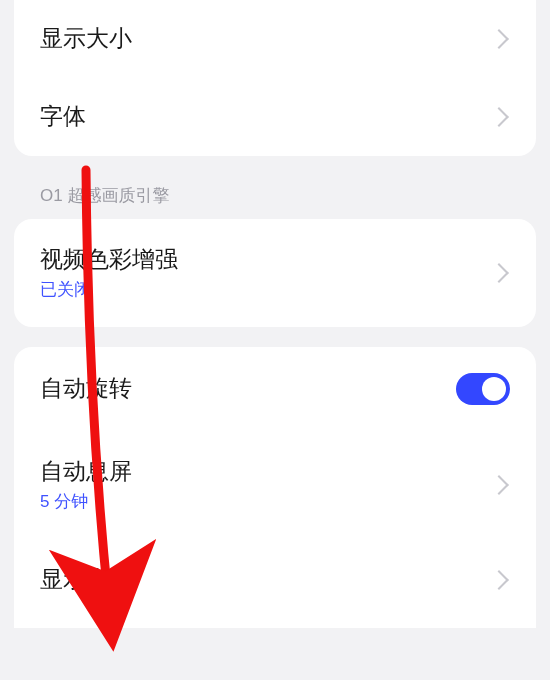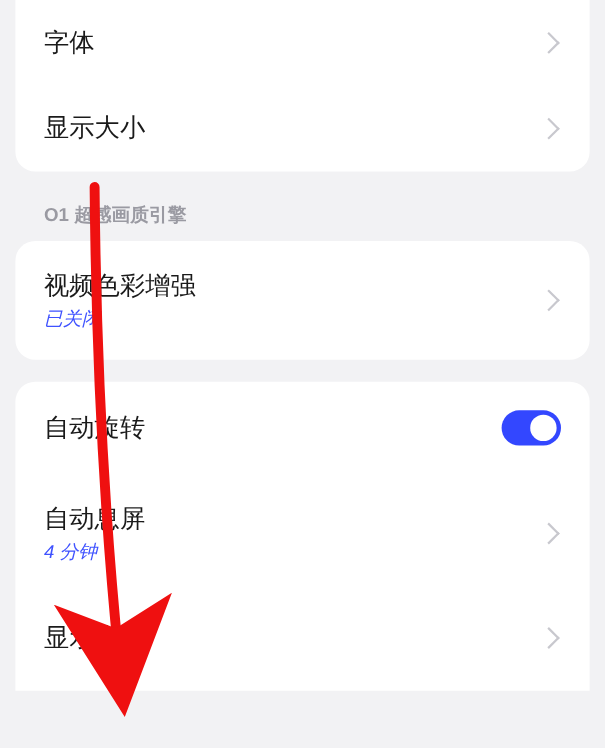--- a/index.html
+++ b/index.html
@@ -29,35 +29,34 @@
       font-size: 23px;
       color: #1a1a1a;
       font-weight: 500;
       line-height: 1.3;
     }
     .subtitle {
       font-size: 17px;
       color: #3f52ff;
       margin-top: 3px;
       font-weight: 400;
-      font-style: italic;
     }
     .chevron {
       width: 14px; height: 14px;
       border-top: 2.5px solid #c8c8ce;
       border-right: 2.5px solid #c8c8ce;
       transform: rotate(45deg);
       margin-right: 4px;
       flex: 0 0 auto;
     }
     .section-header {
       font-size: 17px;
       color: #9a9aa2;
       padding: 10px 40px 12px 40px;
-      font-weight: 700;
+      font-weight: 400;
     }
     .toggle {
       width: 54px; height: 32px;
       border-radius: 16px;
       position: relative;
       flex: 0 0 auto;
     }
     .toggle.on { background: #3347ff; }
     .toggle .knob {
       width: 24px; height: 24px;
@@ -73,27 +72,27 @@
       pointer-events: none;
       left: 0; top: 0;
     }
   </style>
 </head>
 <body>
 
 <div class="card top">
   <div class="row">
     <div class="row-body">
-      <div class="title">字体</div>
+      <div class="title">显示大小</div>
     </div>
     <div class="chevron"></div>
   </div>
   <div class="row">
     <div class="row-body">
-      <div class="title">显示大小</div>
+      <div class="title">字体</div>
     </div>
     <div class="chevron"></div>
   </div>
 </div>
 
 <div class="section-header">O1 超感画质引擎</div>
 
 <div class="card">
   <div class="row tall">
     <div class="row-body">
@@ -109,21 +108,21 @@
     <div class="row-body">
       <div class="title">自动旋转</div>
     </div>
     <div class="toggle on">
       <div class="knob"></div>
     </div>
   </div>
   <div class="row tall">
     <div class="row-body">
       <div class="title">自动息屏</div>
-      <div class="subtitle">4 分钟</div>
+      <div class="subtitle">5 分钟</div>
     </div>
     <div class="chevron"></div>
   </div>
   <div class="row tall">
     <div class="row-body">
       <div class="title">显示大小</div>
     </div>
     <div class="chevron"></div>
   </div>
 </div>

